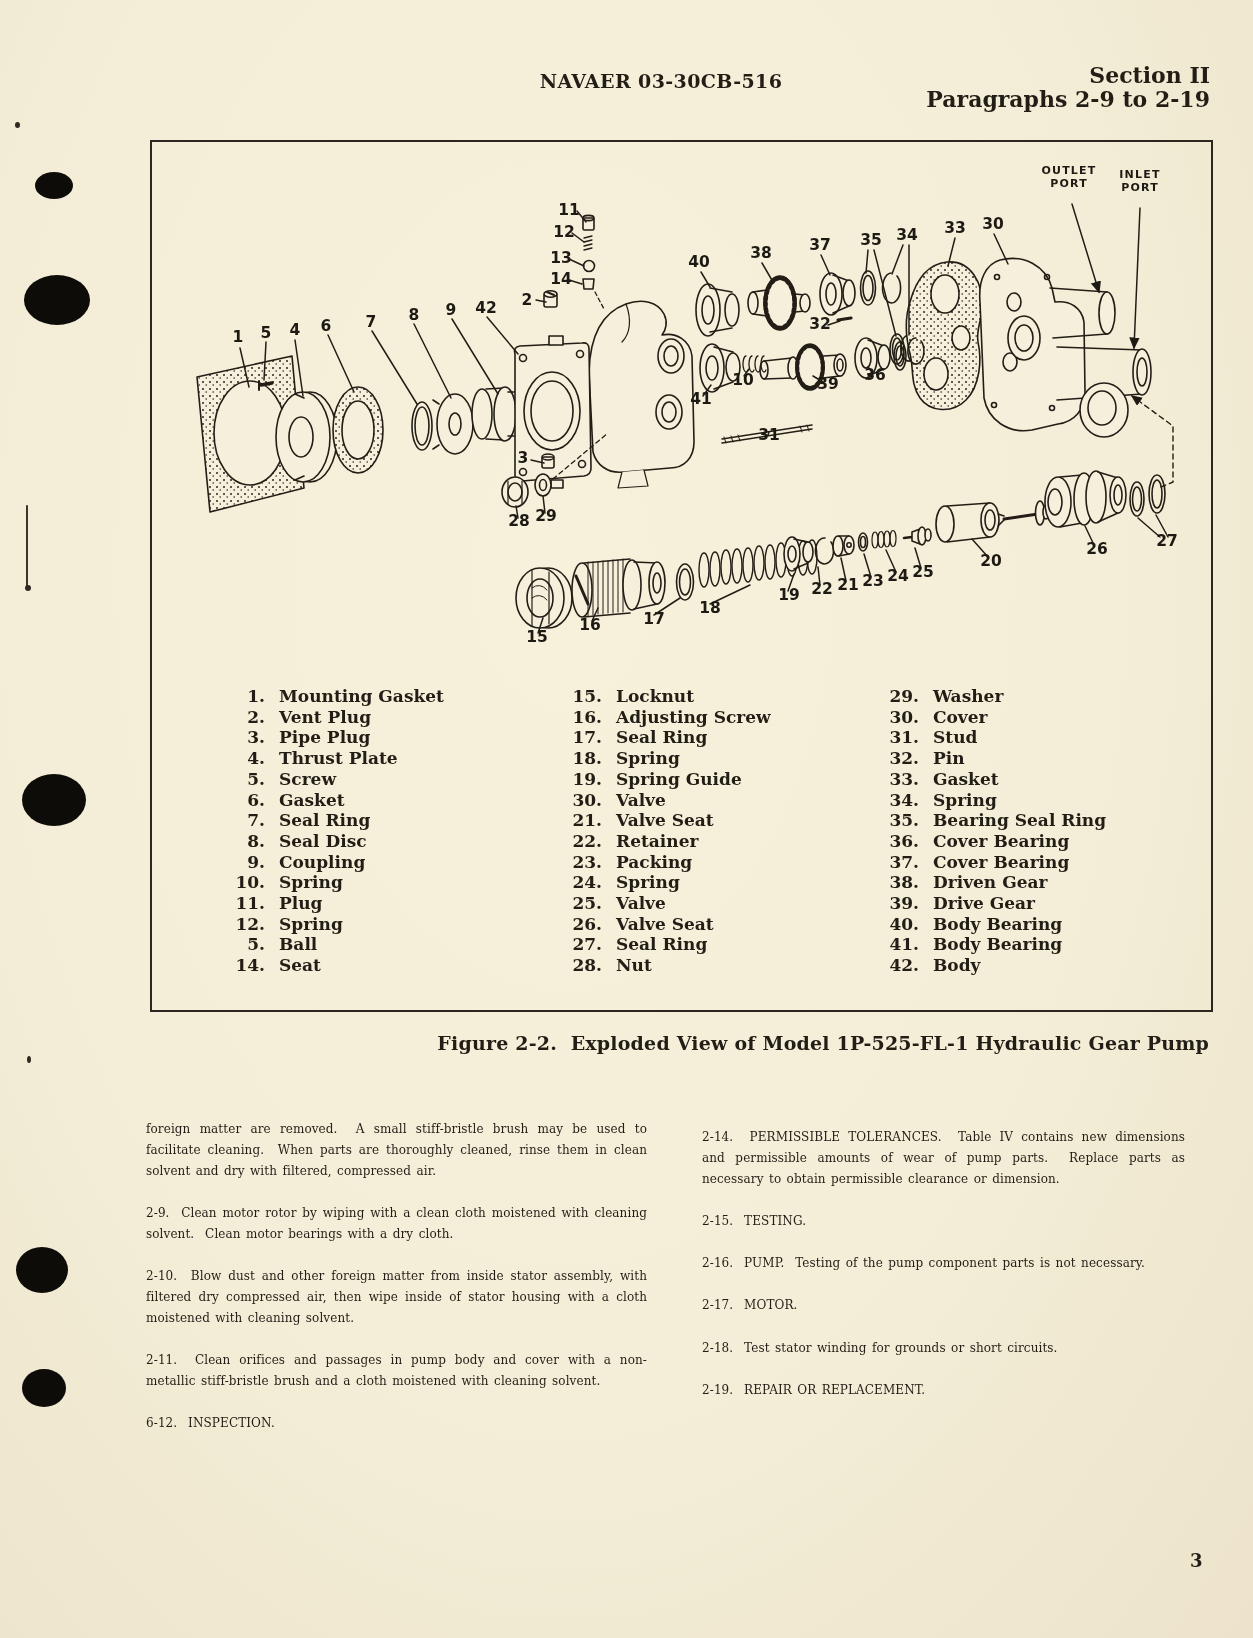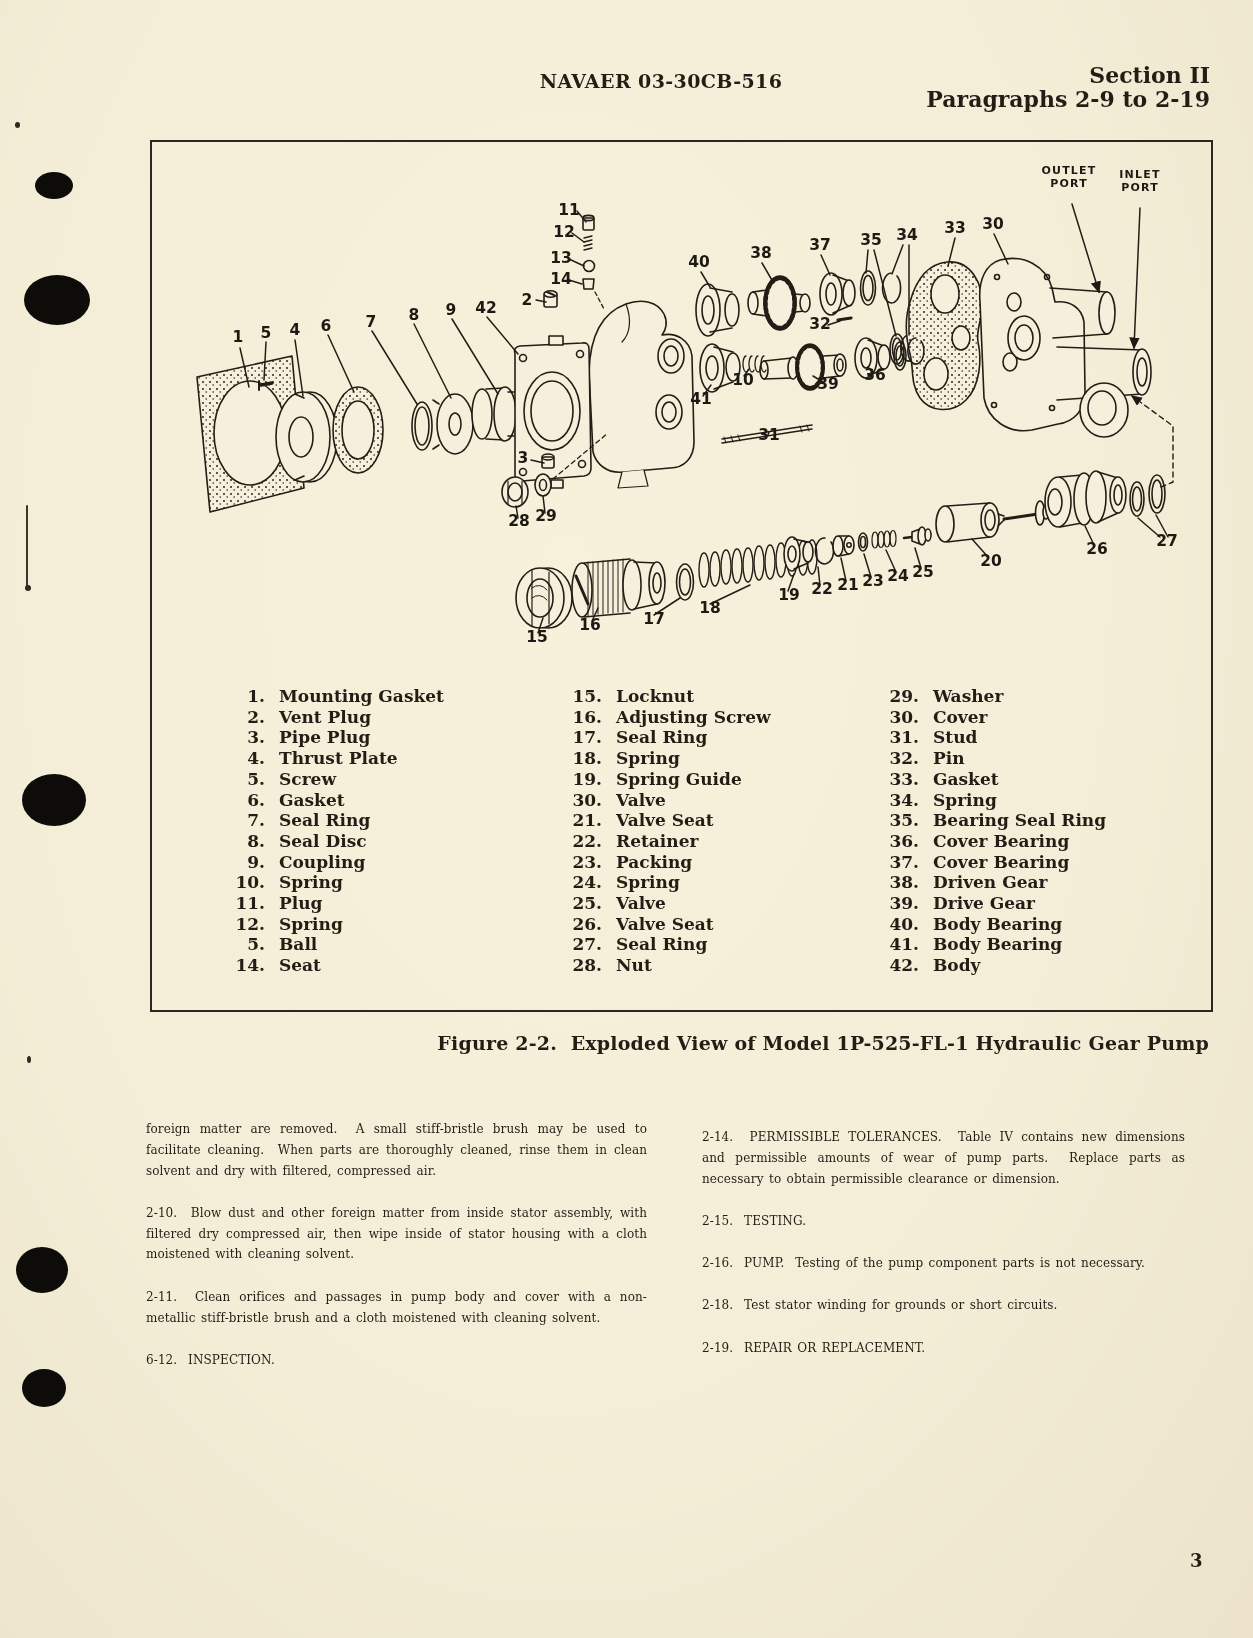--- a/index.html
+++ b/index.html
@@ -603,26 +603,28 @@
           <span class="pl-num">42.</span>
           <span class="pl-name">Body</span>
         </div>
       </div>
   </div>
 
   <div class="caption">Figure 2-2.  Exploded View of Model 1P-525-FL-1 Hydraulic Gear Pump</div>
 
   <div class="bodycol" id="leftcol">
       <p>foreign matter are removed.  A small stiff-bristle brush may be used to facilitate cleaning.  When parts are thoroughly cleaned, rinse them in clean solvent and dry with filtered, compressed air.</p>
+      <p>2-9.  Clean motor rotor by wiping with a clean cloth moistened with cleaning solvent.  Clean motor bearings with a dry cloth.</p>
       <p>2-10.  Blow dust and other foreign matter from inside stator assembly, with filtered dry compressed air, then wipe inside of stator housing with a cloth moistened with cleaning solvent.</p>
       <p>2-11.  Clean orifices and passages in pump body and cover with a non-metallic stiff-bristle brush and a cloth moistened with cleaning solvent.</p>
       <p>6-12.  INSPECTION.</p>
     </div>
   <div class="bodycol" id="rightcol">
       <p>2-14.  PERMISSIBLE TOLERANCES.  Table IV contains new dimensions and permissible amounts of wear of pump parts.  Replace parts as necessary to obtain permissible clearance or dimension.</p>
       <p>2-15.  TESTING.</p>
       <p>2-16.  PUMP.  Testing of the pump component parts is not necessary.</p>
+      <p>2-17.  MOTOR.</p>
       <p>2-18.  Test stator winding for grounds or short circuits.</p>
       <p>2-19.  REPAIR OR REPLACEMENT.</p>
     </div>
 
   <div class="pagenum">3</div>
 </div>
 
 </body></html>

